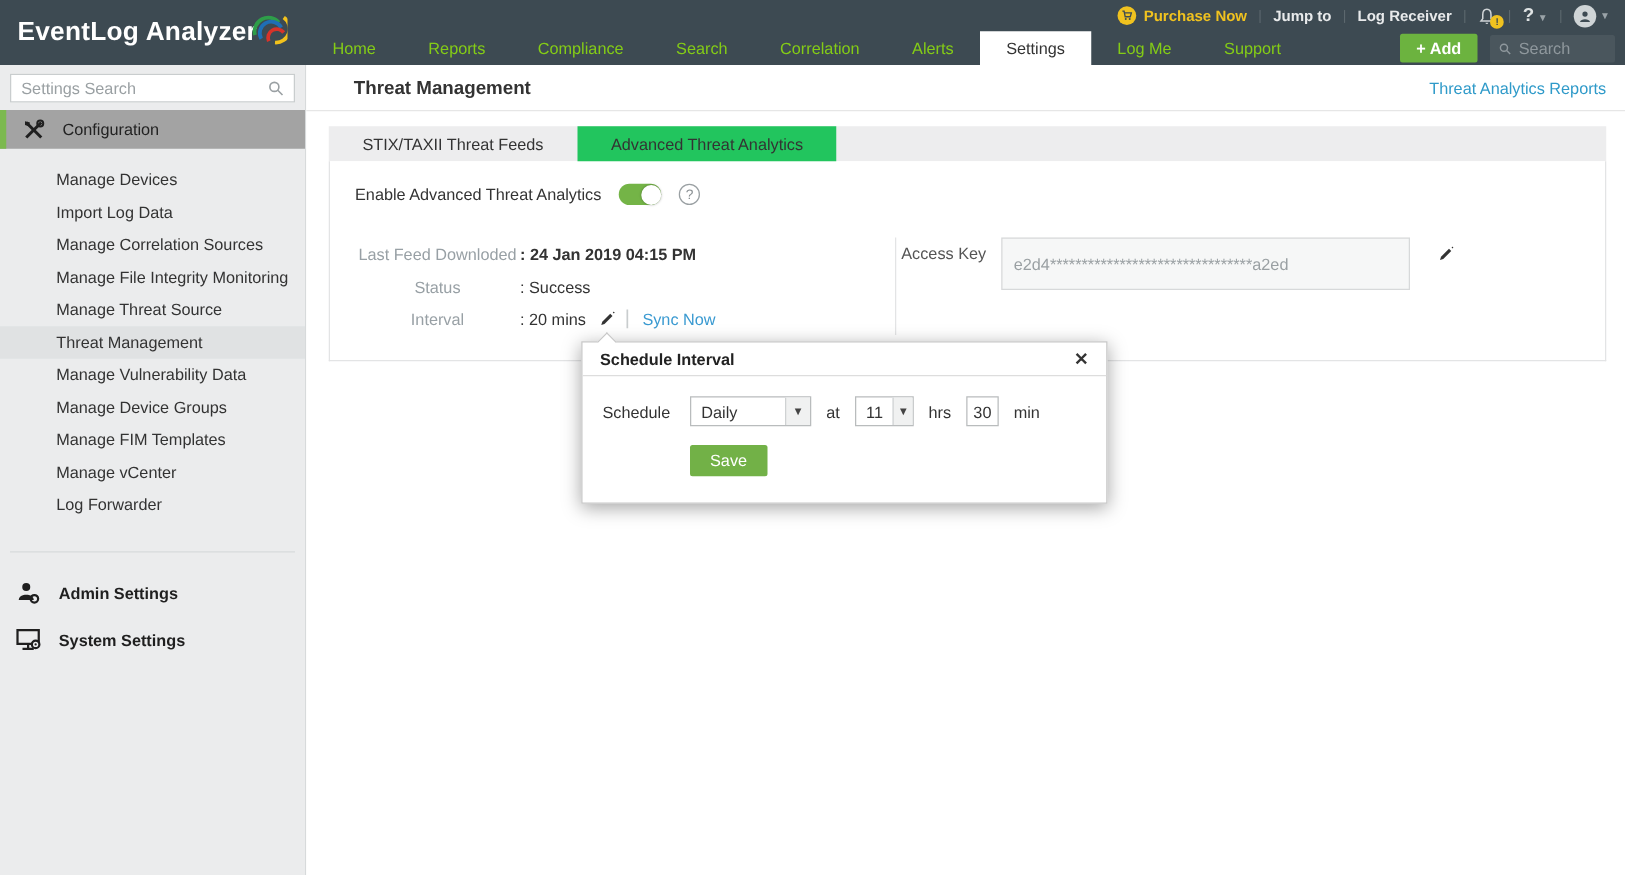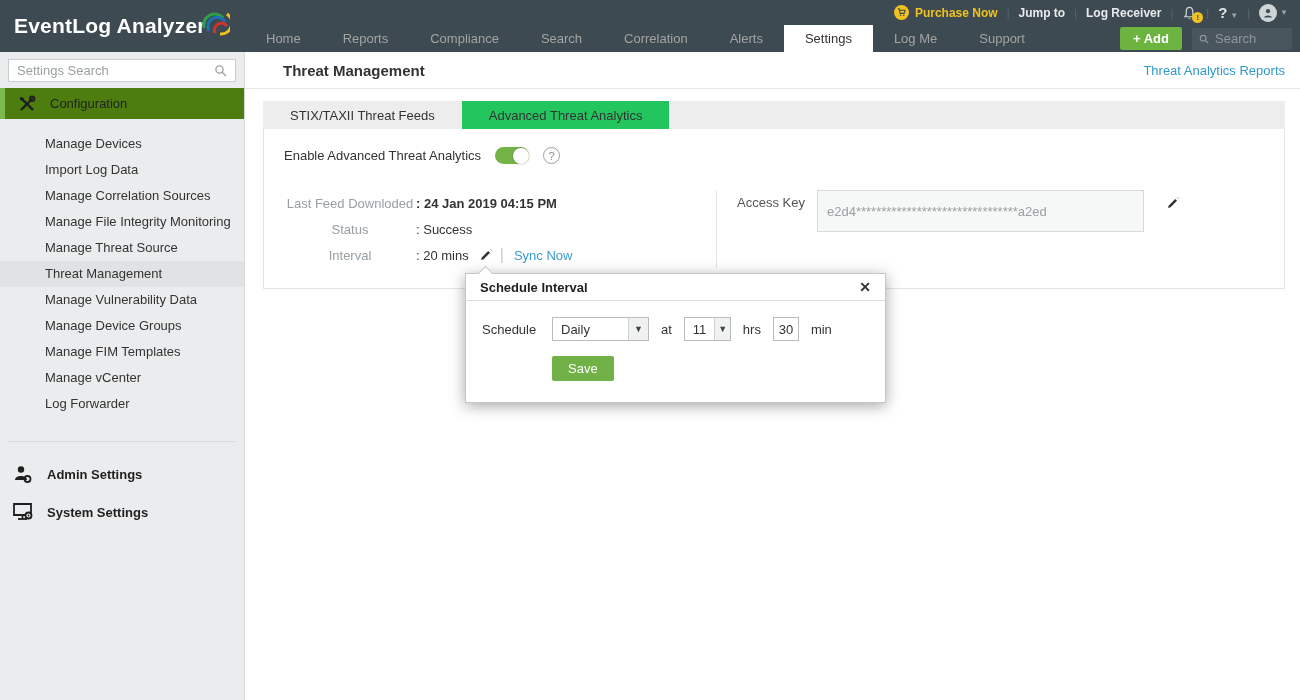--- a/index.html
+++ b/index.html
@@ -17,34 +17,34 @@
   .purchase { display:flex; align-items:center; gap:6px; color:#f0c21f; font-weight:700; cursor:pointer; }
   .cart-badge { width:15px; height:15px; border-radius:50%; background:#f0c21f; display:inline-flex; align-items:center; justify-content:center; }
   .top-link { color:#e8eaeb; font-weight:700; cursor:pointer; }
   .bell-wrap { position:relative; display:inline-flex; }
   .bell-badge { position:absolute; right:-6px; bottom:-2px; width:11px; height:11px; background:#f0c21f; color:#3d4a52; border-radius:50%; font-size:8px; font-weight:700; display:flex; align-items:center; justify-content:center; }
   .caret { font-size:8px; color:#9aa3a8; margin-left:3px; }
   .help-glyph { font-size:15px; font-weight:700; color:#dfe3e4; }
   .avatar-circle { width:18px; height:18px; border-radius:50%; background:#cfd4d6; display:inline-flex; align-items:center; justify-content:center; }
 
   .nav-row { height:27px; display:flex; align-items:stretch; }
-  .nav-item { display:flex; align-items:center; padding:0 21px; font-size:13px; color:#a3a3a3; cursor:pointer; white-space:nowrap; }
+  .nav-item { display:flex; align-items:center; padding:0 21px; font-size:13px; color:#84cc16; cursor:pointer; white-space:nowrap; }
   .nav-item.active { background:#fff; color:#333; }
   .nav-spacer { flex:1; }
   .add-btn { align-self:center; margin-right:10px; background:#6cb33f; color:#fff; font-size:13px; font-weight:700; border:none; padding:4px 13px; border-radius:2px; cursor:pointer; white-space:nowrap; }
   .tb-search { align-self:center; margin-right:8px; width:100px; height:22px; background:#4a565d; border-radius:2px; display:flex; align-items:center; padding:0 7px; gap:6px; }
   .tb-search input { background:transparent; border:none; outline:none; color:#b7bec2; font-size:13px; width:70px; font-family:"Liberation Sans",sans-serif; }
   .tb-search input::placeholder { color:#8f989d; }
 
   
   .sidebar { position:absolute; left:0; top:52px; width:245px; height:648px; background:#ebeced; border-right:1px solid #d7dadb; }
   .sb-search { margin:7px 8px 6px 8px; background:#fff; border:1px solid #c9cdce; height:23px; display:flex; align-items:center; padding:0 8px; }
   .sb-search input { flex:1; border:none; outline:none; font-size:13px; color:#555; font-family:"Liberation Sans",sans-serif; }
   .sb-search input::placeholder { color:#9aa0a3; }
-  .sb-section { height:31px; background:#4d7c0f; border-left:5px solid #7cb94f; display:flex; align-items:center; gap:14px; padding-left:13px; font-size:13px; color:#222; cursor:pointer; }
+  .sb-section { height:31px; background:#a3a3a3; border-left:5px solid #7cb94f; display:flex; align-items:center; gap:14px; padding-left:13px; font-size:13px; color:#222; cursor:pointer; }
   .sb-list { margin-top:12px; }
   .sb-item { height:26px; line-height:26px; padding-left:45px; font-size:13px; color:#333; cursor:pointer; white-space:nowrap; }
   .sb-item.selected { background:#e0e2e3; }
   .sb-divider { border-top:1px solid #d8dadb; margin:24px 8px 0 8px; }
   .sb-bottom { display:flex; align-items:center; gap:13px; padding-left:12px; margin-top:22px; font-size:13px; font-weight:700; color:#1f1f1f; cursor:pointer; }
 
   
   .main { position:absolute; left:245px; top:52px; width:1055px; height:648px; background:#fff; }
   .main-header { height:37px; display:flex; align-items:center; justify-content:space-between; padding:0 15px 0 38px; border-bottom:1px solid #e6e6e6; }
   .page-title { font-size:15px; font-weight:700; color:#333; }
@@ -64,21 +64,21 @@
 
   .details { display:flex; margin-top:26px; }
   .details-left { width:452px; flex:0 0 452px; padding-left:20px; }
   .d-row { display:flex; align-items:center; height:26px; }
   .d-label { width:132px; flex:0 0 132px; font-size:13px; color:#98a0a5;text-align:center; }
   .d-value { font-size:13px; color:#333; }
   .d-value.bold { font-weight:700; }
   .pencil { margin:0 8px 0 10px; cursor:pointer; }
   .pipe { color:#c9cdce; margin-right:10px; }
   .sync-link { font-size:13px; color:#3a9ad1; cursor:pointer; }
-  .details-right { flex:1; border-left:1px solid #e3e4e5; padding-left:20px; display:flex; align-items:flex-start; gap:12px; }
+  .details-right { flex:1; border-left:1px solid #e3e4e5; padding-left:4px; display:flex; align-items:flex-start; gap:12px; }
   .ak-label { font-size:13px; color:#555; line-height:26px; width:68px; }
   .ak-input { width:327px; height:42px; background:#f6f7f7; border:1px solid #d7d9da; color:#9aa0a3; font-size:13px; padding:0 9px; font-family:"Liberation Sans",sans-serif; }
 
   
   .modal { position:absolute; left:465px; top:273px; width:421px; height:130px; background:#fff; border:1px solid #c6c6c6; box-shadow:0 3px 14px rgba(0,0,0,0.35); }
   .modal-pointer { position:absolute; top:-6px; left:14px; width:11px; height:11px; background:#fff; border-left:1px solid #c6c6c6; border-top:1px solid #c6c6c6; transform:rotate(45deg); }
   .modal-head { height:27px; display:flex; align-items:center; justify-content:space-between; padding:0 14px; border-bottom:1px solid #ddd; }
   .modal-title { font-size:13px; font-weight:700; color:#222; }
   .modal-close { font-size:14px; font-weight:700; color:#333; cursor:pointer; line-height:1; }
   .modal-body { padding:16px 16px 0 16px; }

